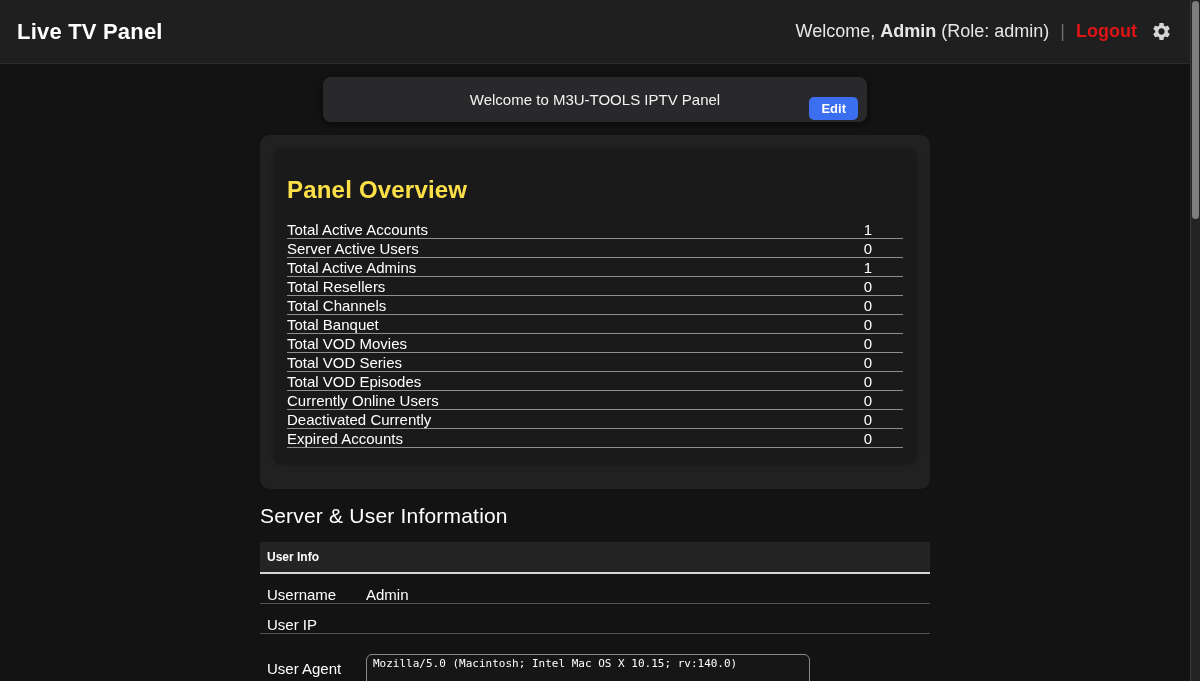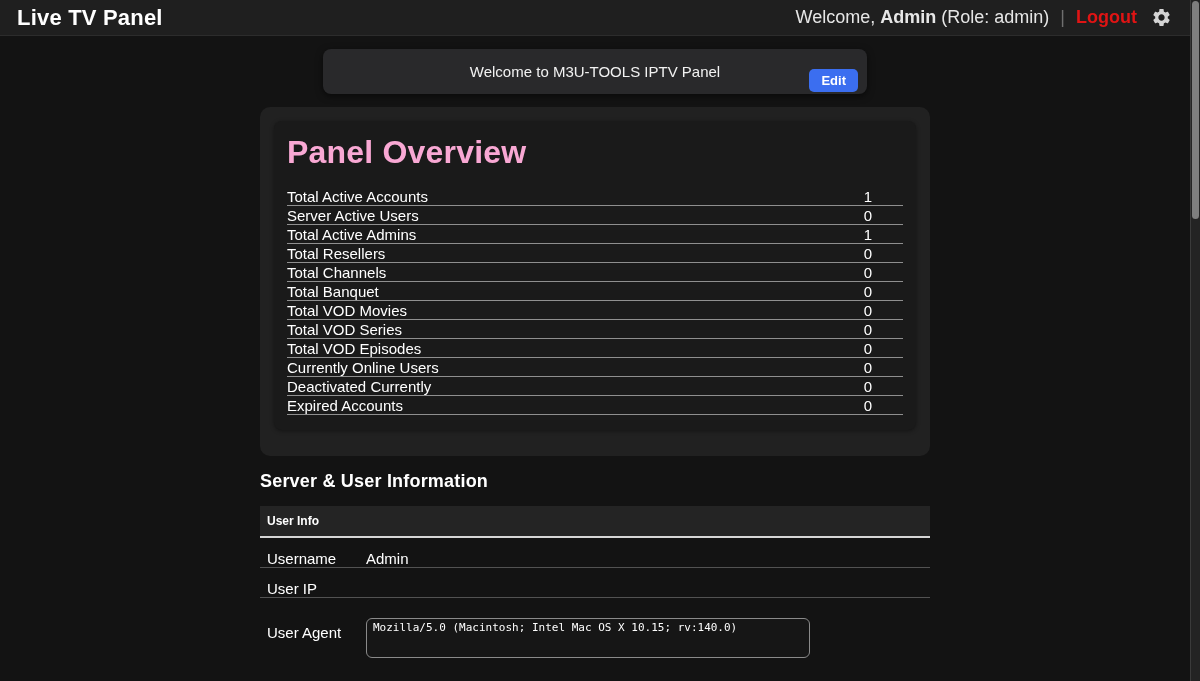--- a/index.html
+++ b/index.html
@@ -8,21 +8,21 @@
     background: #131313;
     overflow: hidden;
     font-family: "Liberation Sans", sans-serif;
     color: #ffffff;
     position: relative;
   }
   .page { width: 1190px; height: 681px; position: relative; }
 
   
   .topbar {
-    height: 36px;
+    height: 64px;
     background: #1f1f1f;
     border-bottom: 1px solid #2c2c2c;
     display: flex;
     align-items: center;
     justify-content: space-between;
     padding: 0 18px 0 17px;
     text-align: right;
   }
   .app-title { font-size: 22px; font-weight: bold; color: #fff; letter-spacing: .2px; }
   .topbar-right { display: flex; align-items: center; font-size: 18px; color: #e6e6e6; }
@@ -57,36 +57,36 @@
     width: 670px; margin: 13px auto 0;
     background: #212121; border-radius: 10px;
     padding: 14px 14px 26px;
   }
   .overview-card {
     background: #1a1a1a; border-radius: 8px;
     padding: 13px 13px 15px;
     box-shadow: 0 1px 4px rgba(0,0,0,.4);
   }
   .overview-title {
-    font-size: 32px; font-weight: bold; color: #f9a8d4;
-    margin: 0 0 16px 0; letter-spacing: .2px;
+    font-size: 24px; font-weight: bold; color: #fde047;
+    margin: 14px 0 16px 0; letter-spacing: .2px;
   }
   .stat-row {
     display: flex; justify-content: space-between; align-items: center;
     border-bottom: 1px solid #8f8f8f;
     height: 19px;
     font-size: 15px;
   }
   .stat-label { color: #fff; }
   .stat-value { color: #fff; padding-right: 31px; }
 
   
   .section { width: 670px; margin: 0 auto; }
   .section-title {
-    font-size: 18px; font-weight: bold; color: #fff;
+    font-size: 21px; font-weight: normal; color: #fff;
     margin: 15px 0 14px 0; letter-spacing: .2px;
   }
   .table-header {
     background: #242424;
     border-bottom: 2px solid #d6d6d6;
     padding: 7px 7px;
     font-size: 12px; font-weight: bold;
     height: 32px; display: flex; align-items: center;
   }
   .info-row {

